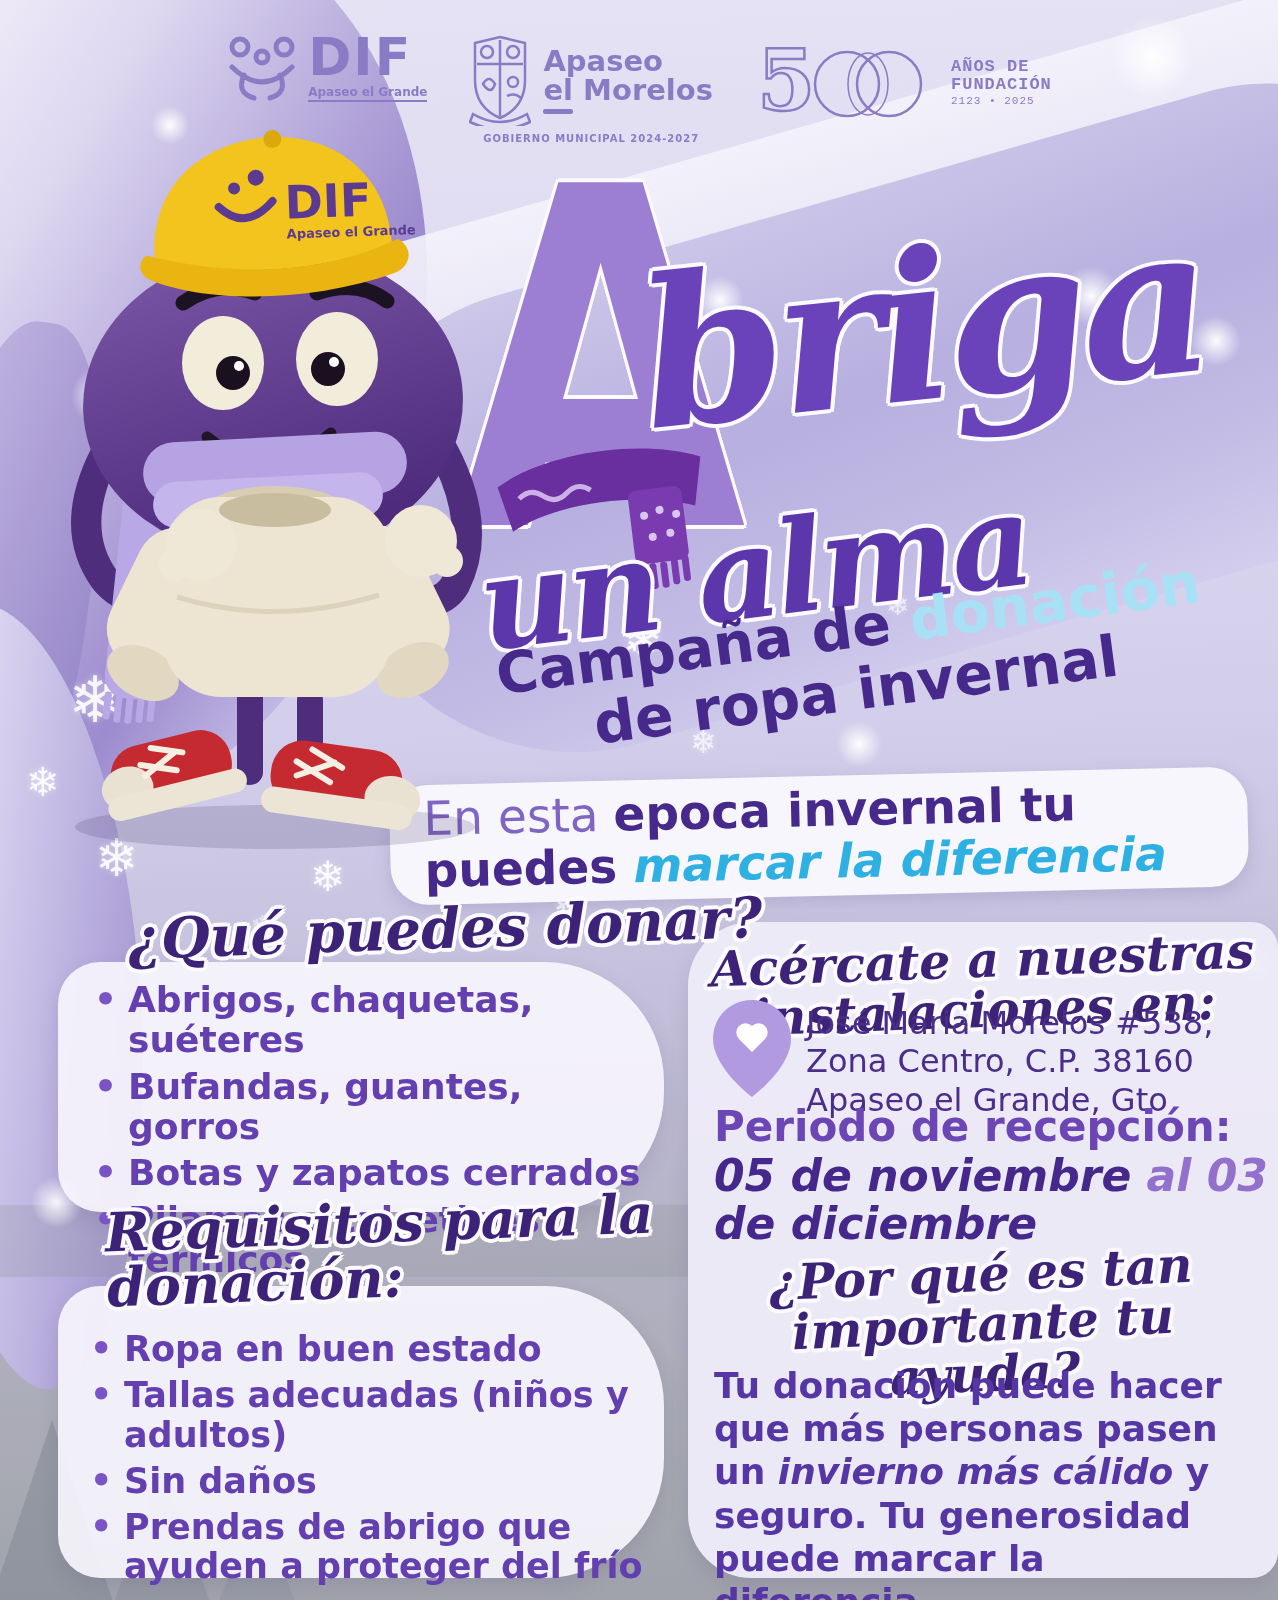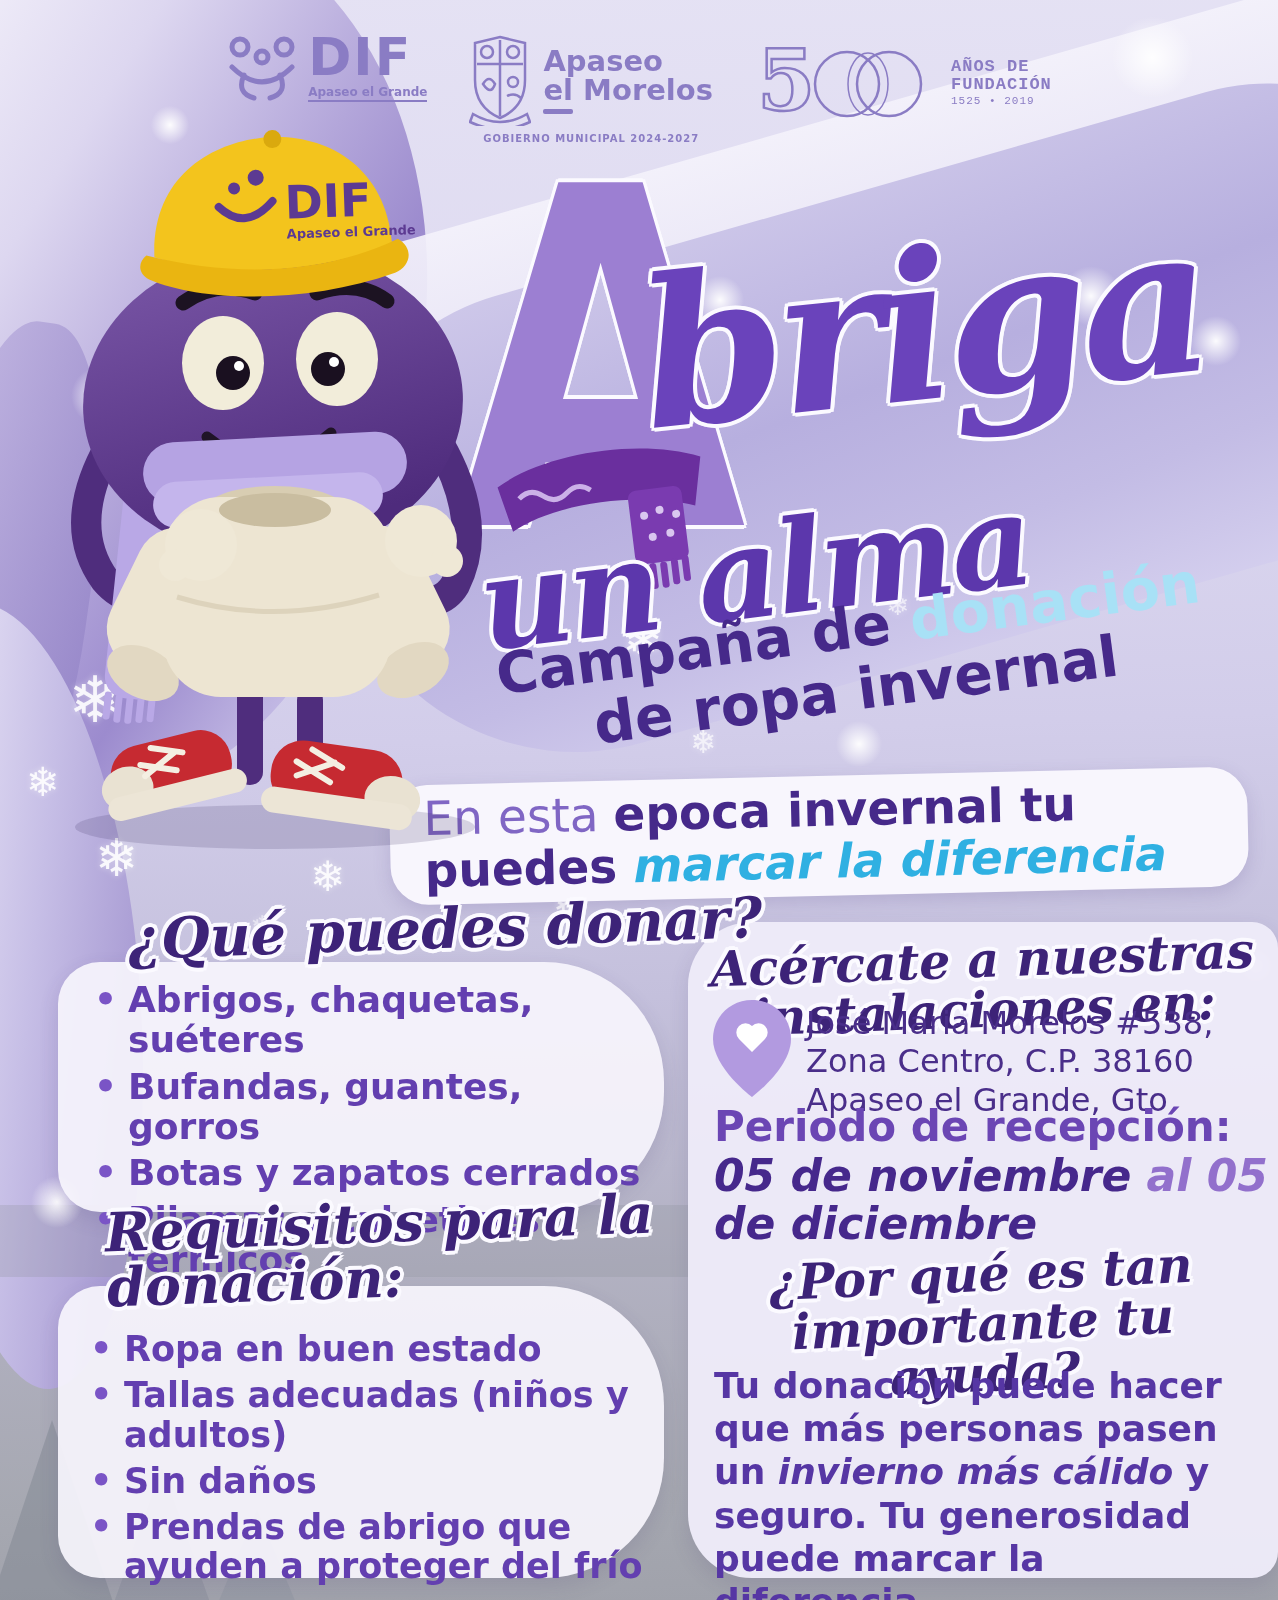--- a/index.html
+++ b/index.html
@@ -172,21 +172,21 @@
     <div class="anniv">
       <svg width="190" height="86" viewBox="0 0 190 86">
         <text x="2" y="70" font-family="DejaVu Serif" font-size="84" font-weight="bold" fill="none" stroke="#8a7cc4" stroke-width="2.5">5</text>
         <circle cx="92" cy="44" r="32" fill="none" stroke="#8a7cc4" stroke-width="2.5"></circle>
         <circle cx="134" cy="44" r="32" fill="none" stroke="#8a7cc4" stroke-width="2.5"></circle>
         <ellipse cx="113" cy="44" rx="20" ry="31" fill="none" stroke="#8a7cc4" stroke-width="1.5"></ellipse>
       </svg>
       <div class="anniv-txt">
         <div class="anniv-l1">AÑOS DE</div>
         <div class="anniv-l2">FUNDACIÓN</div>
-        <div class="anniv-years">1525 • 2019</div>
+        <div class="anniv-years">2123 • 2025</div>
       </div>
     </div>
   </div>
 
   <svg class="abs mascot" width="480" height="735" viewBox="0 0 480 735">
     <defs>
       <linearGradient id="hg" x1="0" y1="0" x2="0.3" y2="1">
         <stop offset="0" stop-color="#7b58a8"></stop>
           <stop offset="1" stop-color="#4e2b7c"></stop>
       </linearGradient>
@@ -325,21 +325,21 @@
     <path d="M40,0 C18,0 1,17 1,39 C1,68 40,97 40,97 C40,97 79,68 79,39 C79,17 62,0 40,0 Z" fill="#b29ae0"></path>
     <path d="M40 52 L27 39 a9 9 0 1 1 13-13 a9 9 0 1 1 13 13 Z" fill="#ffffff"></path>
   </svg>
   <div class="abs address">
     <div>José Maria Morelos #538,</div>
     <div>Zona Centro, C.P. 38160</div>
     <div>Apaseo el Grande, Gto</div>
   </div>
   <div class="abs period-label">Periodo de recepción:</div>
   <div class="abs dates">
-    <div><span>05 de noviembre </span><span class="lite">al 05</span></div>
+    <div><span>05 de noviembre </span><span class="lite">al 03</span></div>
     <div>de diciembre</div>
   </div>
   <div class="abs script outline-w sec-h h-why">
     <div>¿Por qué es tan</div>
     <div>importante tu ayuda?</div>
   </div>
   <div class="abs why-body">
     <span>Tu donación puede hacer que más personas pasen un </span><span class="it">invierno más cálido</span><span> y seguro. Tu generosidad puede marcar la diferencia.</span>
   </div>
 

